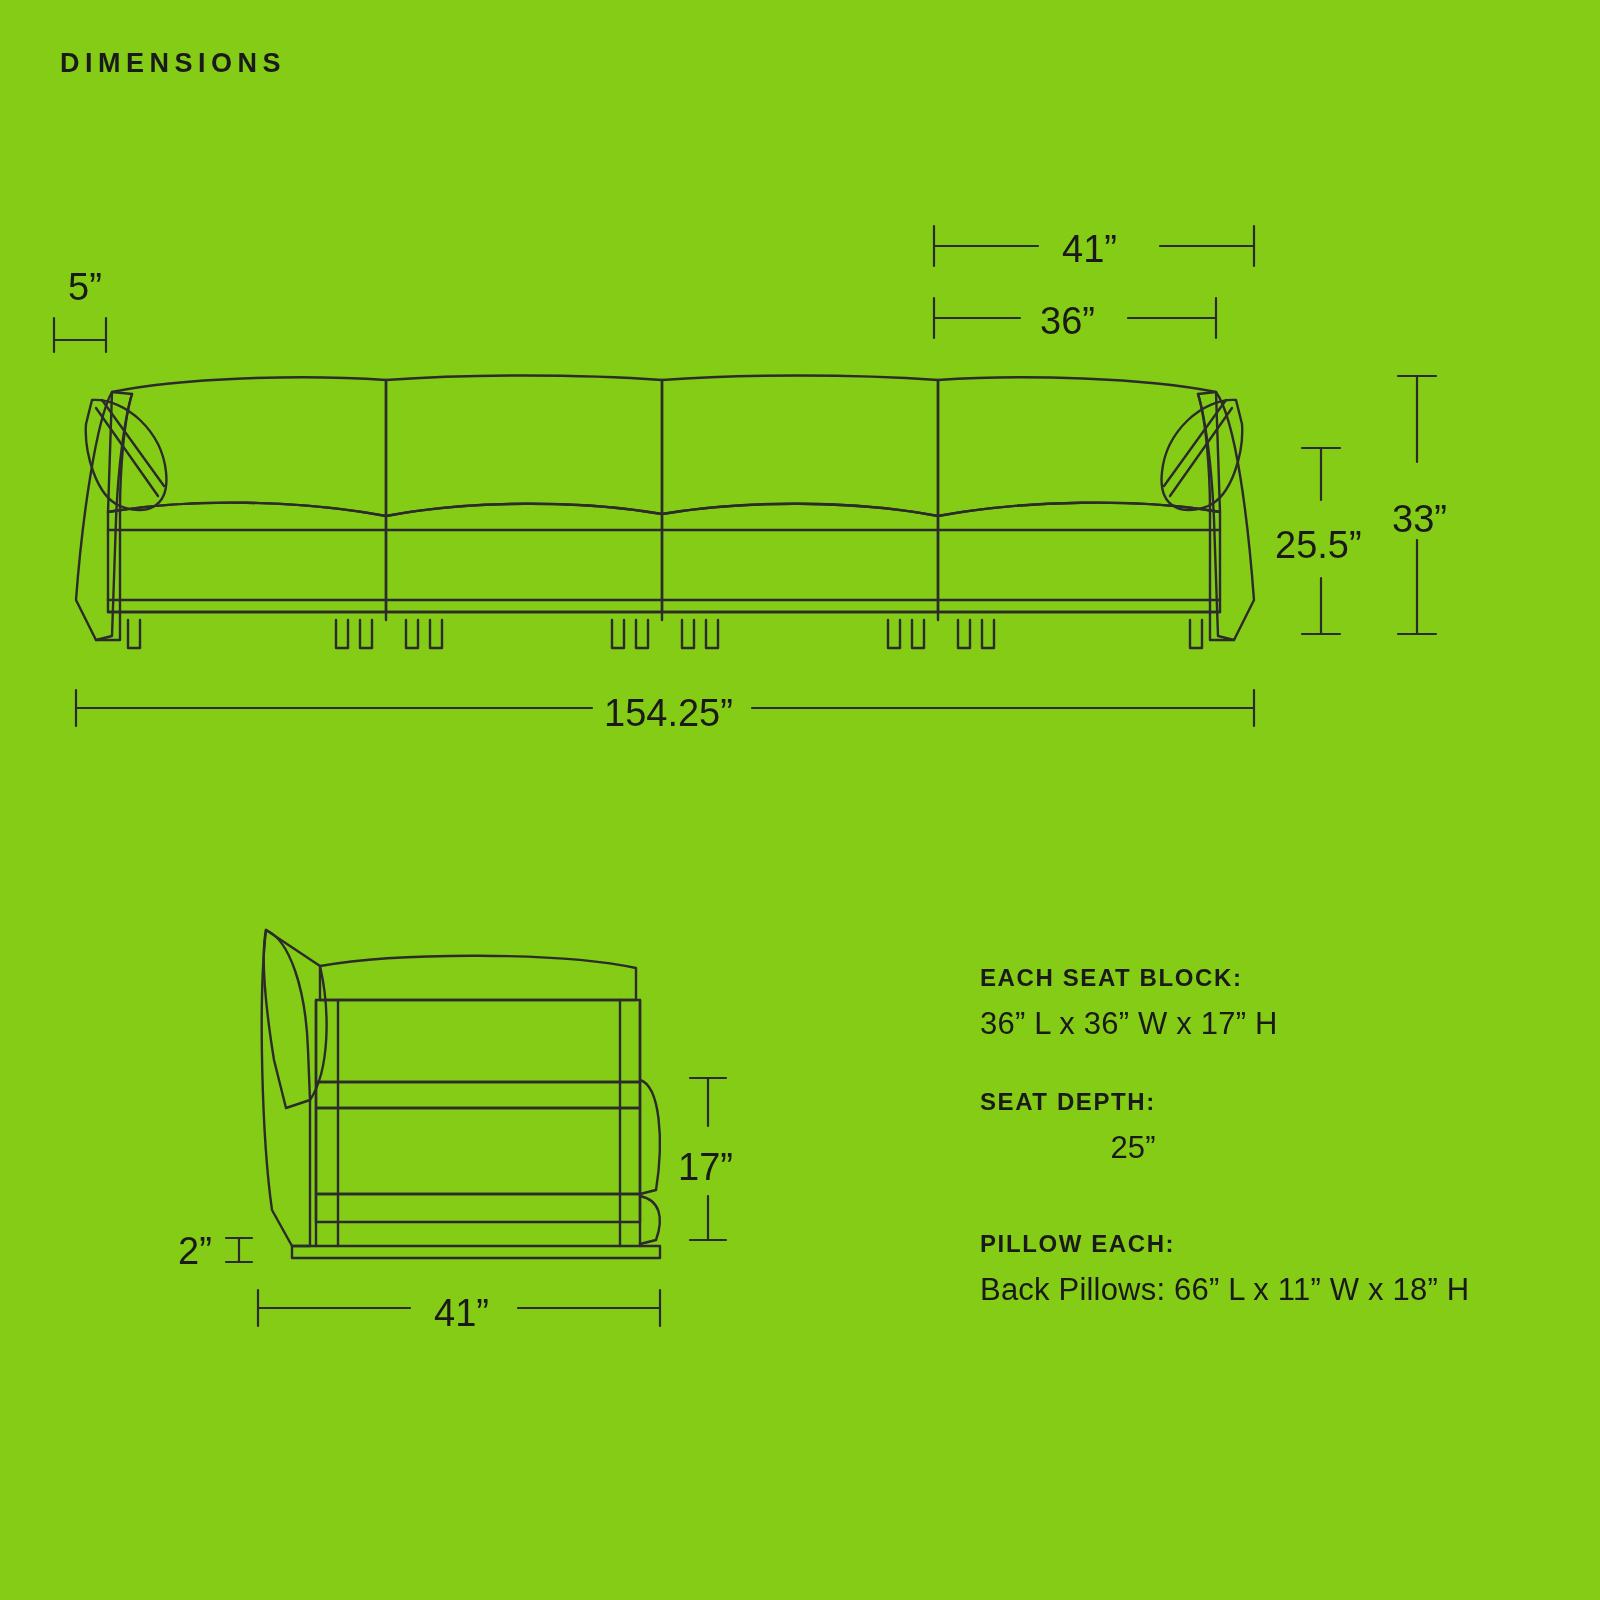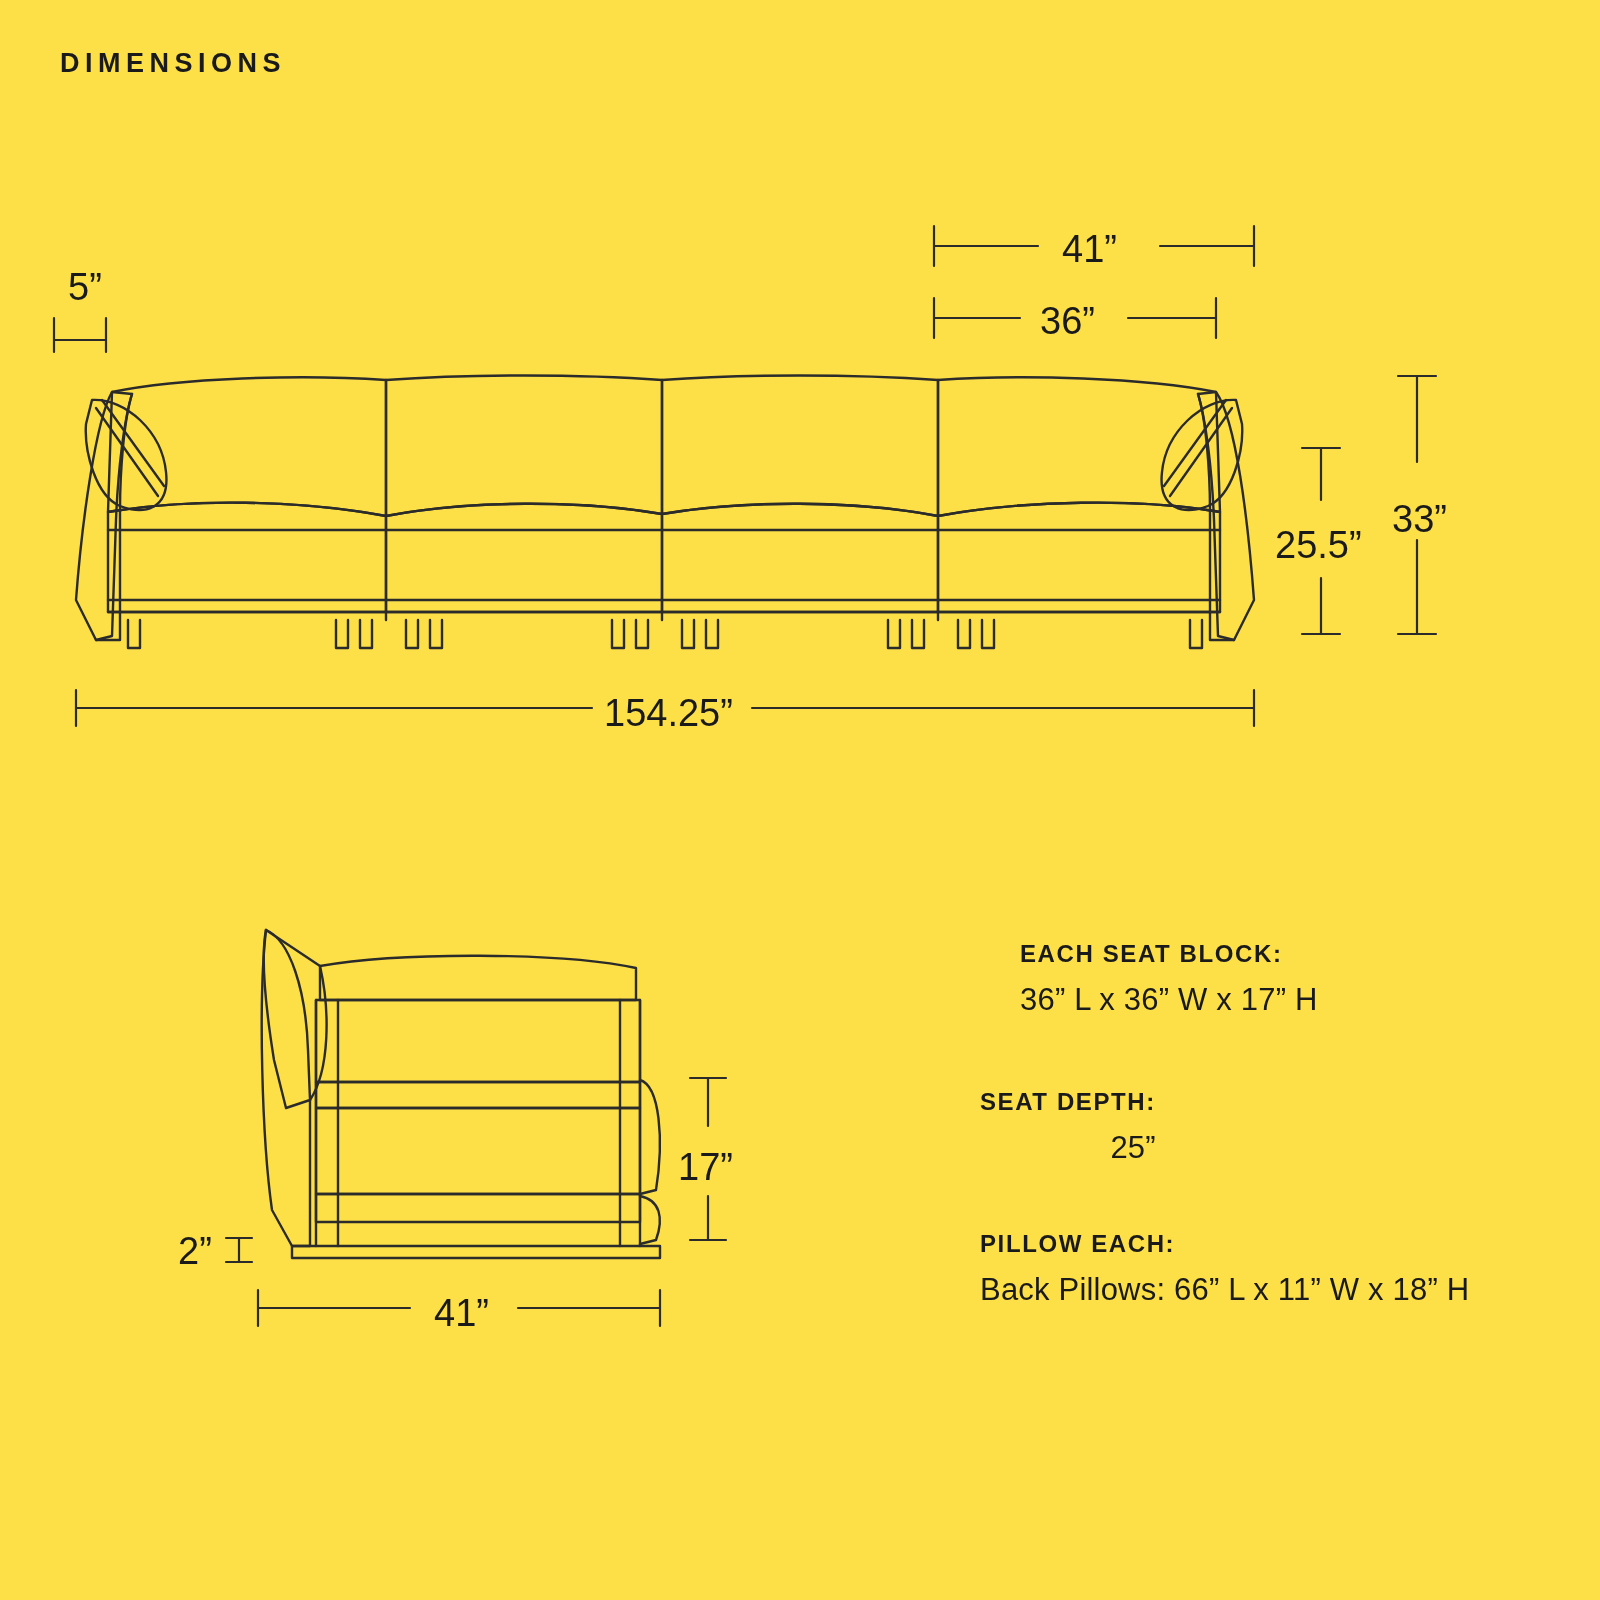--- a/index.html
+++ b/index.html
@@ -11,21 +11,21 @@
     width: 1600px;
     height: 1600px;
     position: relative;
     font-family: "Liberation Sans", sans-serif;
     color: #1a1a1a;
     overflow: hidden;
   }
   .page {
     position: absolute;
     inset: 0;
-    background: #fde047;
+    background: #84cc16;
   }
   #title {
     position: absolute;
     left: 60px;
     top: 48px;
     font-size: 27px;
     font-weight: bold;
     letter-spacing: 5.5px;
     color: #1a1a1a;
   }
@@ -52,21 +52,21 @@
     letter-spacing: 1.6px;
     color: #1a1a1a;
     margin-bottom: 14px;
   }
   .spec-line {
     font-size: 31px;
     color: #1a1a1a;
     margin-bottom: 12px;
     letter-spacing: 0.2px;
   }
-  #spec-seat-block { top: 940px; margin-left: 40px; }
+  #spec-seat-block { top: 964px; }
   #spec-seat-depth { top: 1088px; text-align: right; }
   #spec-pillows    { top: 1230px; }
 </style>
 </head>
 <body>
 
 <div class="page">
 
   <div id="title">DIMENSIONS</div>
 

